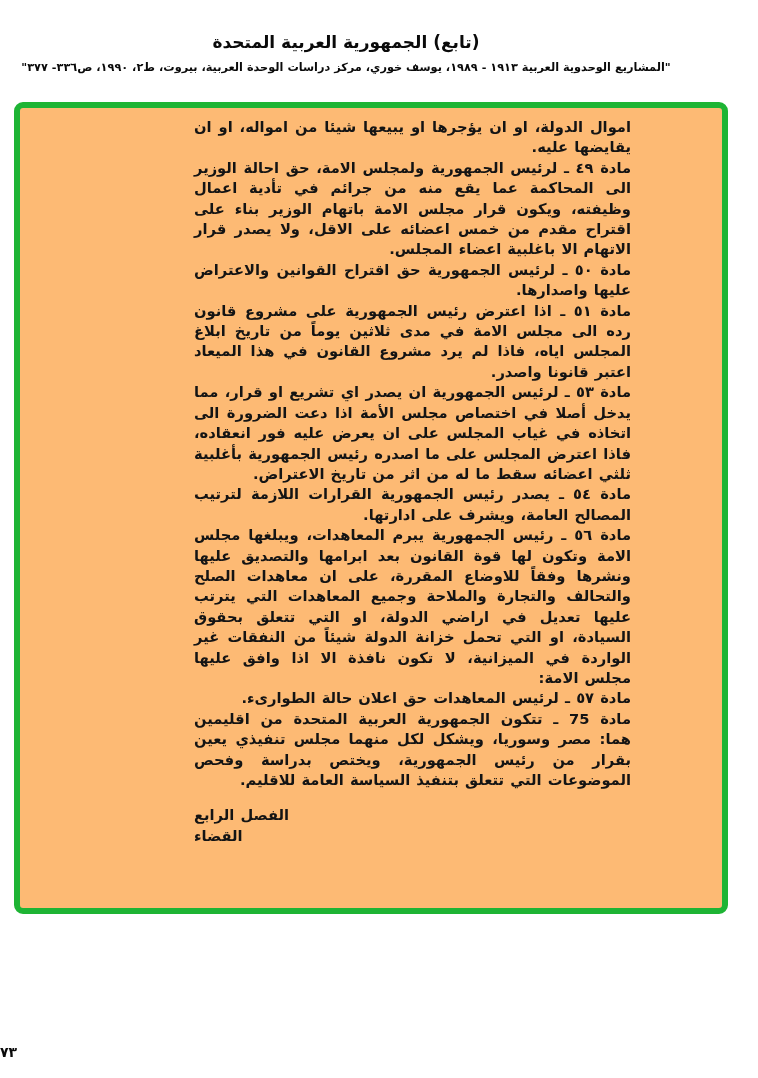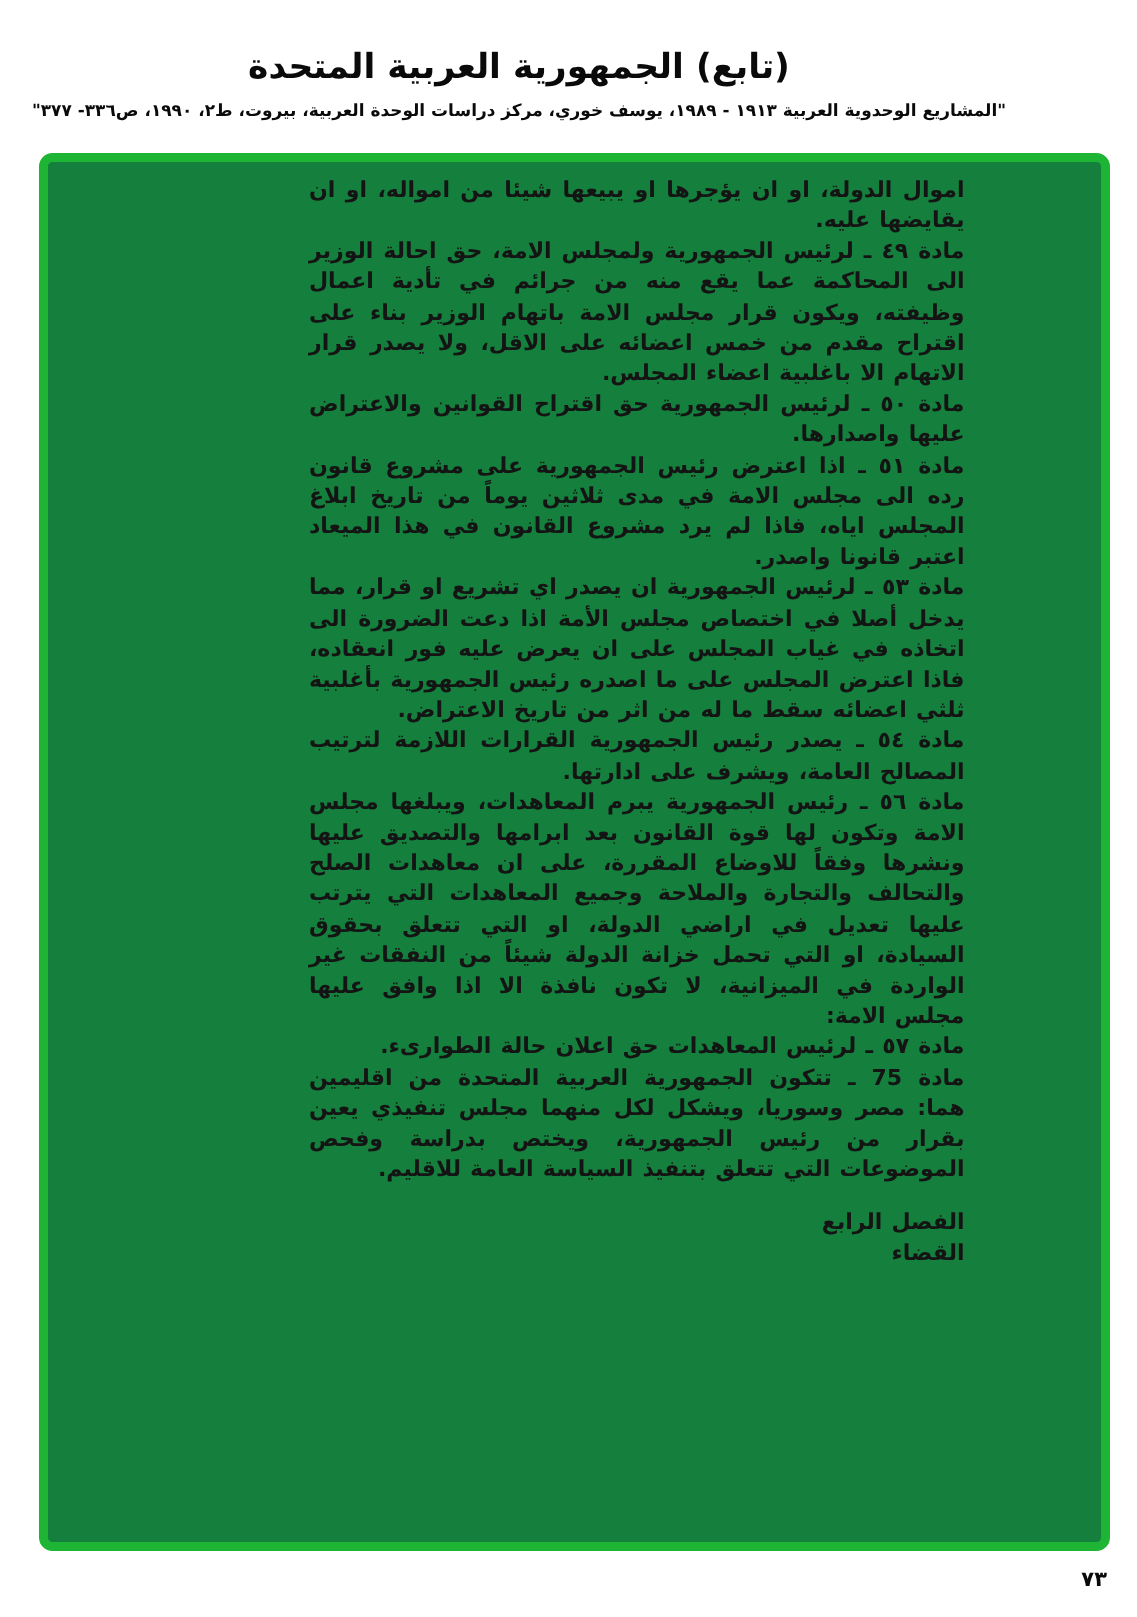--- a/index.html
+++ b/index.html
@@ -4,44 +4,44 @@
 <style>
   html,body{margin:0;padding:0;}
   body{
     width:758px;height:1078px;position:relative;background:#ffffff;
     font-family:"DejaVu Sans",sans-serif;color:#121212;overflow:hidden;
   }
   .header{
     position:absolute;top:32px;left:0;width:692px;text-align:center;direction:rtl;
   }
   .title{
-    font-size:23px;font-weight:700;color:#0a0a0a;letter-spacing:0px;
+    font-size:17px;font-weight:700;color:#0a0a0a;letter-spacing:0px;
   }
   .source{
     margin-top:9px;font-size:11.3px;font-weight:700;color:#0a0a0a;
     white-space:nowrap;
   }
   .frame{
-    position:absolute;left:26px;top:102px;width:714px;height:932px;
+    position:absolute;left:14px;top:102px;width:714px;height:812px;
     box-sizing:border-box;border:6px solid #1eb434;border-radius:9px;
-    background:#15803d;overflow:hidden;
+    background:#fdba74;overflow:hidden;
   }
   .text-col{
     position:absolute;top:9px;left:174px;width:437px;
     direction:rtl;text-align:justify;text-justify:inter-word;
     font-size:14.7px;line-height:20.4px;font-weight:700;color:#141414;
     word-spacing:1px;
   }
   .para{margin:0;padding:0;}
   .chapter{
-    text-align:right;margin:14px 0 15px 0;font-weight:700;
+    text-align:left;margin:14px 0 15px 0;font-weight:700;
   }
   .chapter-line{margin:0;line-height:21px;}
   .pagenum-row{
-    position:absolute;top:1042px;left:0;width:738px;text-align:right;
+    position:absolute;top:1042px;left:0;width:738px;text-align:left;
   }
   .pagenum{
     font-size:14px;font-weight:700;color:#0a0a0a;letter-spacing:1px;
   }
 </style>
 </head>
 <body>
 
 <div class="header">
   <div class="title">(تابع) الجمهورية العربية المتحدة</div>

